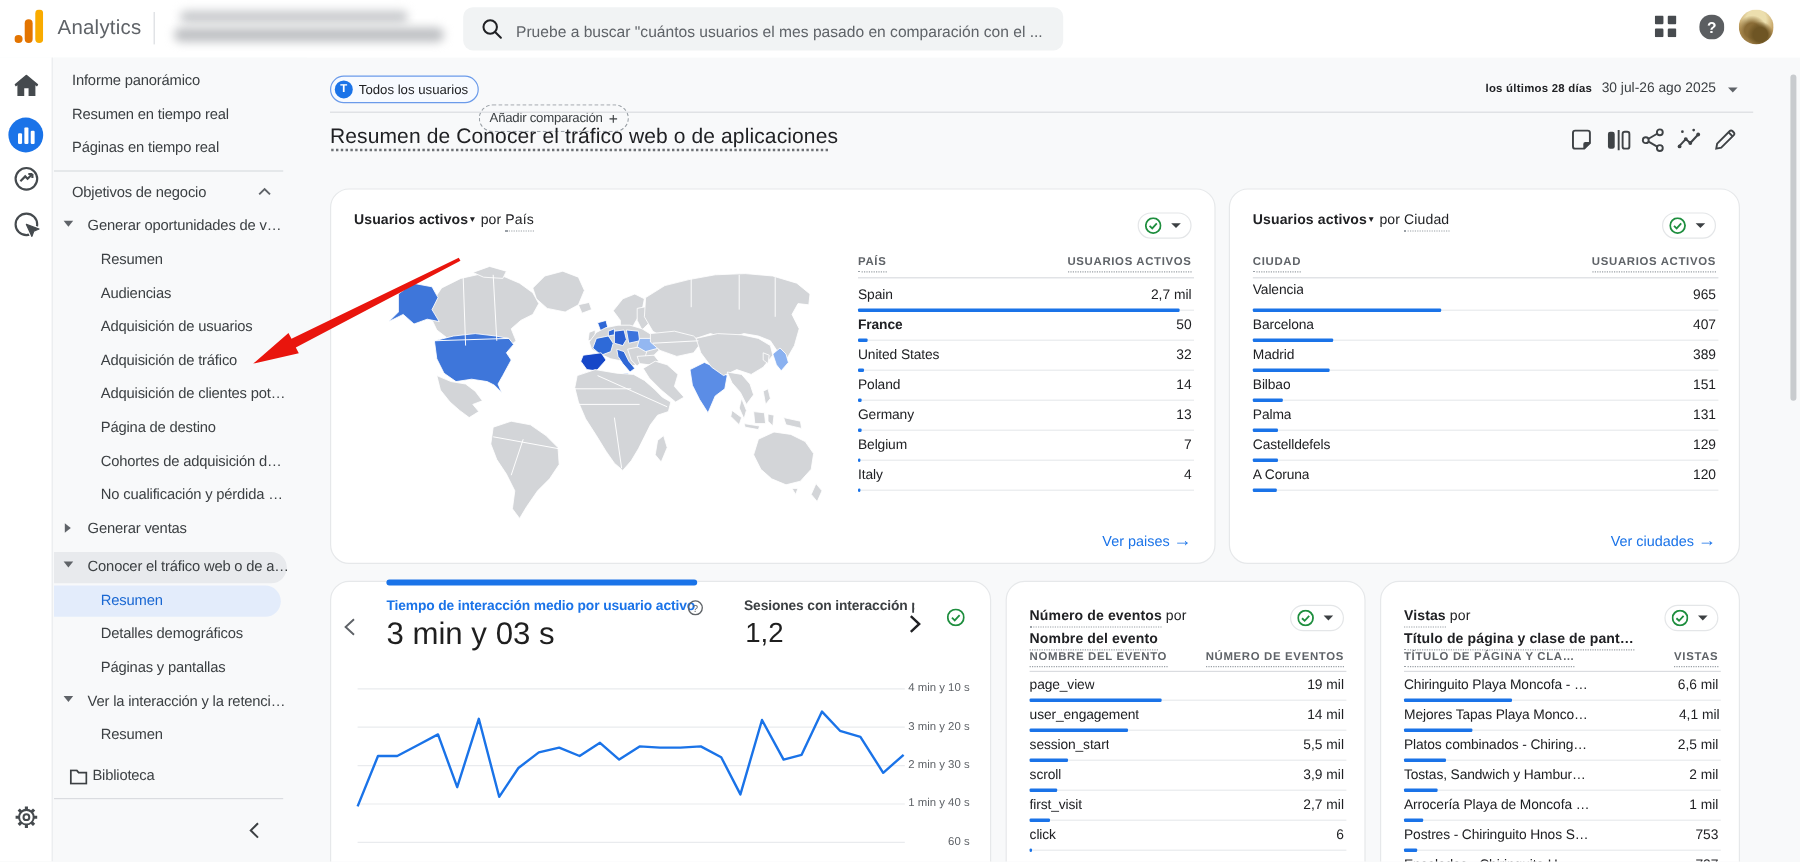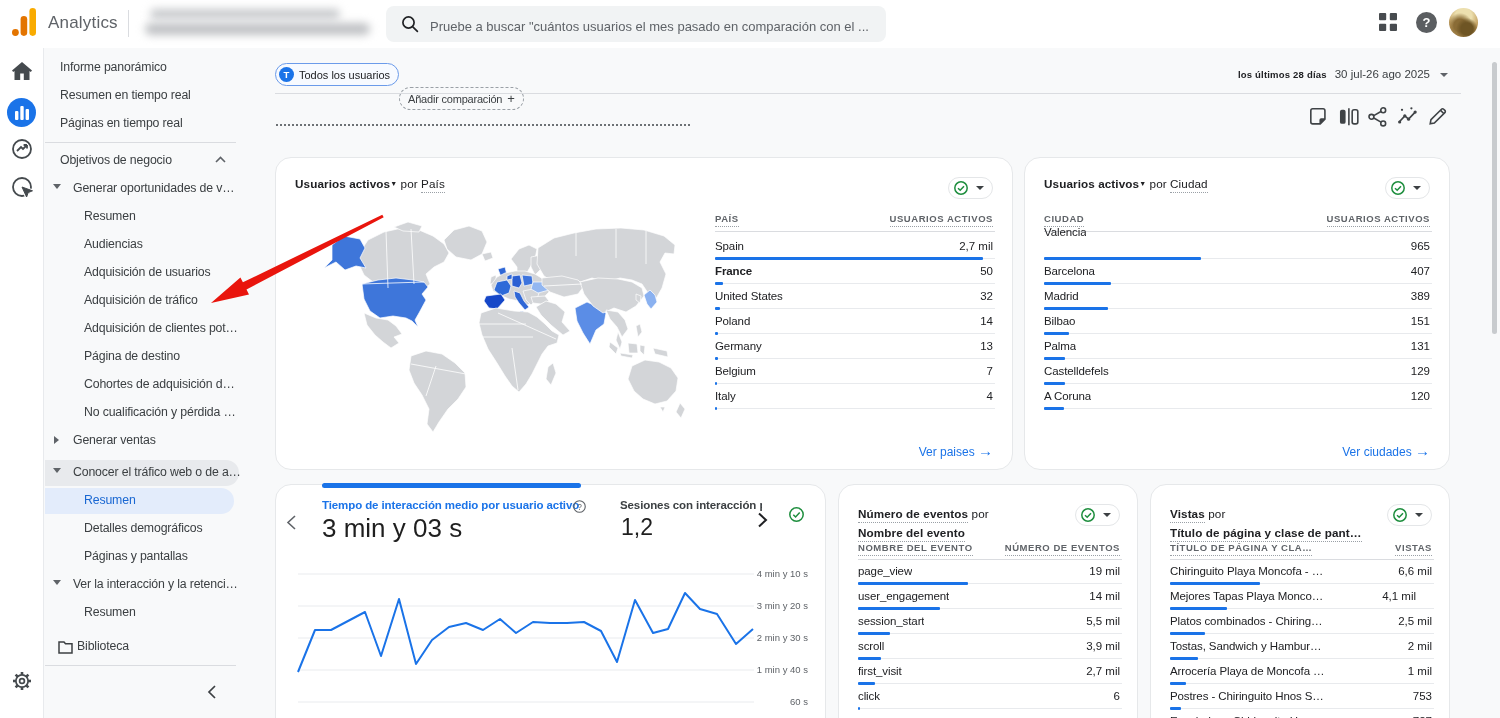--- a/index.html
+++ b/index.html
@@ -197,20 +197,21 @@
       <div class="tc">T</div>
       <div class="tx">Todos los usuarios</div>
     </div>
   <div class="chip2">
       <div class="tx">Añadir comparación</div>
       <div class="plus">+</div>
     </div>
   <div class="daterange"><b>los últimos 28 días</b>30 jul-26 ago 2025</div>
   <div class="datecaret"></div>
   <div class="hdr-div"></div>
+  <div class="title">Resumen de Conocer el tráfico web o de aplicaciones</div>
   <div class="title-dots"></div>
 
   <svg class="abs" style="left:1308px;top:106px" width="141px" height="20.7" viewBox="0 0 150 22">
     <g fill="none" stroke="#3f4346" stroke-width="1.7">
       <path d="M3 3 m2 0 h11 a2 2 0 0 1 2 2 v9 l-5 5 h-8 a2 2 0 0 1 -2 -2 v-12 a2 2 0 0 1 2 -2 Z"></path>
       <path d="M13 19 l0 -4 a1 1 0 0 1 1 -1 l4 0" fill="#3f4346"></path>
     </g>
     <g transform="translate(31,0)">
       <rect x="3" y="4" width="6" height="15" rx="2" fill="#3f4346"></rect>
       <line x1="12.5" y1="2.5" x2="12.5" y2="20.5" stroke="#3f4346" stroke-width="1.7"></line>
@@ -341,21 +342,21 @@
     <div class="pill" style="right:19px;top:19px">
       <svg width="14" height="14" viewBox="0 0 14 14">
           <circle cx="7" cy="7" r="6.2" fill="none" stroke="#1e8e3e" stroke-width="1.5"></circle>
           <path d="M4 7.2 L6.2 9.3 L10 5.2" fill="none" stroke="#1e8e3e" stroke-width="1.5"></path>
         </svg>
       <div class="caret"></div>
     </div>
     <div class="thead" style="left:19px;top:55px"><span class="du">CIUDAD</span></div>
     <div class="thead" style="right:19px;top:55px"><span class="du">USUARIOS ACTIVOS</span></div>
     <div class="tline" style="left:19px;top:73px;width:388px;background:#dadce0"></div>
-  <div class="trow-name" style="left: 19px; top: 68px; max-width: 328px; overflow: hidden; text-overflow: ellipsis;">Valencia</div>
+  <div class="trow-name" style="left: 19px; top: 78px; max-width: 328px; overflow: hidden; text-overflow: ellipsis;">Valencia</div>
       <div class="trow-val" style="right: 19px; top: 82px;">965</div>
       <div class="tline" style="left: 19px; top: 100px; width: 388px;"></div>
       <div class="tbar" style="left: 19px; top: 99px; width: 157px;"></div>
       <div class="trow-name" style="left: 19px; top: 107px; max-width: 328px; overflow: hidden; text-overflow: ellipsis;">Barcelona</div>
       <div class="trow-val" style="right: 19px; top: 107px;">407</div>
       <div class="tline" style="left: 19px; top: 125px; width: 388px;"></div>
       <div class="tbar" style="left: 19px; top: 124px; width: 67px;"></div>
       <div class="trow-name" style="left: 19px; top: 132px; max-width: 328px; overflow: hidden; text-overflow: ellipsis;">Madrid</div>
       <div class="trow-val" style="right: 19px; top: 132px;">389</div>
       <div class="tline" style="left: 19px; top: 150px; width: 388px;"></div>
@@ -463,21 +464,21 @@
       <div class="caret"></div>
     </div>
     <div class="thead" style="left:19px;top:57px"><span class="du">TÍTULO DE PÁGINA Y CLA…</span></div>
     <div class="thead" style="right:17px;top:57px"><span class="du">VISTAS</span></div>
     <div class="tline" style="left:19px;top:74px;width:264px;background:#dadce0"></div>
   <div class="trow-name" style="left: 19px; top: 80px; max-width: 204px; overflow: hidden; text-overflow: ellipsis;">Chiringuito Playa Moncofa - …</div>
       <div class="trow-val" style="right: 17px; top: 80px;">6,6 mil</div>
       <div class="tline" style="left: 19px; top: 98px; width: 264px;"></div>
       <div class="tbar" style="left: 19px; top: 97px; width: 90px;"></div>
       <div class="trow-name" style="left: 19px; top: 105px; max-width: 204px; overflow: hidden; text-overflow: ellipsis;">Mejores Tapas Playa Monco…</div>
-      <div class="trow-val" style="right: 33px; top: 105px;">4,1 mil</div>
+      <div class="trow-val" style="right: 16px; top: 105px;">4,1 mil</div>
       <div class="tline" style="left: 19px; top: 123px; width: 264px;"></div>
       <div class="tbar" style="left: 19px; top: 122px; width: 57px;"></div>
       <div class="trow-name" style="left: 19px; top: 130px; max-width: 204px; overflow: hidden; text-overflow: ellipsis;">Platos combinados - Chiring…</div>
       <div class="trow-val" style="right: 17px; top: 130px;">2,5 mil</div>
       <div class="tline" style="left: 19px; top: 148px; width: 264px;"></div>
       <div class="tbar" style="left: 19px; top: 147px; width: 35px;"></div>
       <div class="trow-name" style="left: 19px; top: 155px; max-width: 204px; overflow: hidden; text-overflow: ellipsis;">Tostas, Sandwich y Hambur…</div>
       <div class="trow-val" style="right: 17px; top: 155px;">2 mil</div>
       <div class="tline" style="left: 19px; top: 173px; width: 264px;"></div>
       <div class="tbar" style="left: 19px; top: 172px; width: 28px;"></div>

